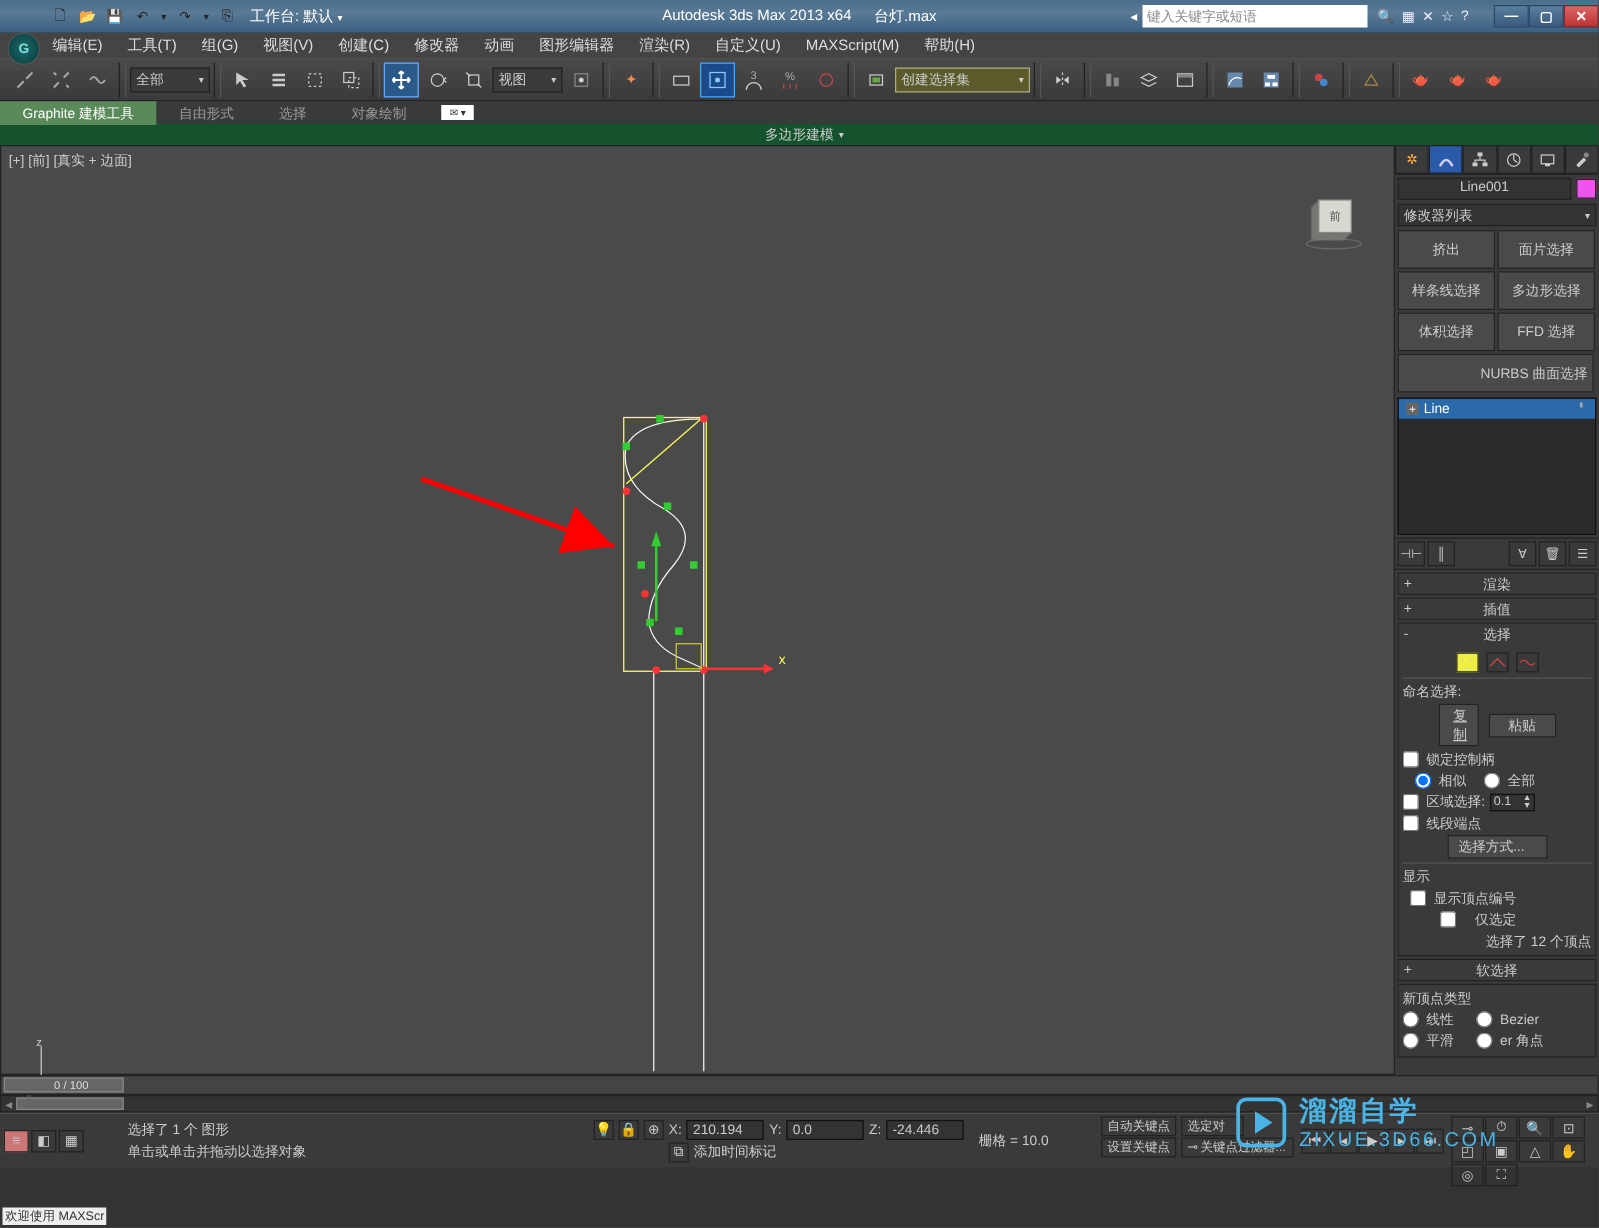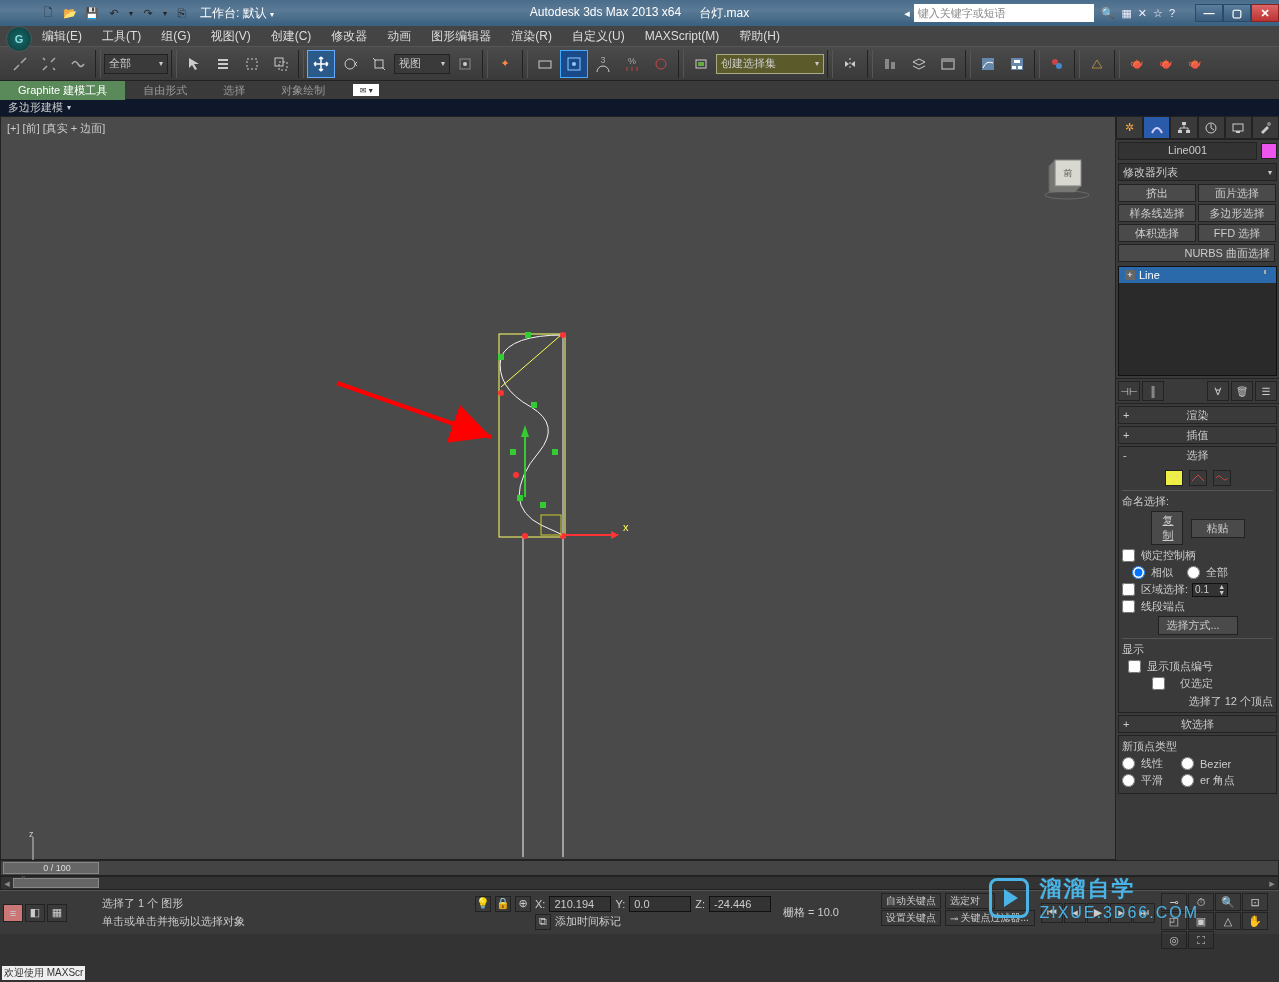--- a/index.html
+++ b/index.html
@@ -32,21 +32,21 @@
 .maintoolbar .sep { width:6px; height:28px; border-left:1px solid #222; border-right:1px solid #555; margin:0 2px;}
 .maintoolbar .dropdown { height: 20px; background:#3a3a3a; border:1px solid #222; color:#ccc; font-size:11px; padding:0 4px; display:flex; align-items:center; justify-content:space-between;}
 .maintoolbar .dropdown.yellow { background:#5a5a2a; border:1px solid #aa8;}
 .maintoolbar .dropdown .arrow{font-size:8px; margin-left:4px;}
 
 
 .ribbon { height: 18px; background: #3a3a3a; display: flex; align-items: center; }
 .ribbon .tab { padding: 2px 18px; font-size: 11px; color: #999; cursor:pointer;}
 .ribbon .tab.active { background: #5a8a5a; color: #fff; }
 .ribbon .expand { margin-left: 10px; background:#fff; width:26px; height:12px; font-size:8px; display:flex; align-items:center; justify-content:center; color:#333;}
-.ribbon2 { height: 17px; background: #0f172a; display:flex; align-items:center; padding-left:8px;}
+.ribbon2 { height: 17px; background: #14532d; display:flex; align-items:center; padding-left:8px;justify-content:center;}
 .ribbon2 span{font-size:11px; color:#ccc;}
 
 
 .content-area { display: flex; height: 744px; }
 .viewport { flex: 1; background: #4a4a4a; position: relative; border:1px solid #222; }
 .viewport .vp-label { position: absolute; top: 4px; left: 6px; font-size: 11px; color: #ccc; }
 .viewport .viewcube { position: absolute; top: 30px; right: 20px; width: 56px; height: 56px; }
 .viewport .axis { position: absolute; bottom: 30px; left: 20px; }
 .viewport svg { position:absolute; top:0; left:0; }
 
@@ -54,21 +54,21 @@
 .cmdpanel { width: 163px; background: #3a3a3a; display:flex; flex-direction:column; }
 .cmdpanel .tabs { height: 24px; display: flex; background:#3a3a3a; border-bottom:1px solid #222; }
 .cmdpanel .tabs .tab { flex:1; display:flex; align-items:center; justify-content:center; border:1px solid #222; cursor:pointer;}
 .cmdpanel .tabs .tab.active { background:#2a5aaa;}
 .cmdpanel .objname { height:18px; background:#333; border:1px solid #222; margin:2px; padding:1px 4px; font-size:11px;}
 .cmd-row { display:flex; align-items:center; position:relative;}
 .mod-dropdown { height:18px; background:#333; border:1px solid #222; margin:1px 2px; display:flex; align-items:center; padding:0 4px; font-size:11px; flex:1;}
 .mod-dropdown .arr{margin-left:auto; font-size:8px;}
 
 .cmdpanel .btn-grid { display:flex; flex-wrap:wrap; padding:1px;}
-.cmdpanel .btn-grid .btn { width: 78px; height: 18px; background:#4a4a4a; border:1px solid #222; margin:1px; font-size:11px; display:flex; align-items:center; justify-content:center; cursor:pointer;}
+.cmdpanel .btn-grid .btn { width: 78px; height: 31px; background:#4a4a4a; border:1px solid #222; margin:1px; font-size:11px; display:flex; align-items:center; justify-content:center; cursor:pointer;}
 .cmdpanel .btn-grid .btn.wide{width:157px;}
 
 .cmdpanel .modstack { height: 110px; background:#2a2a2a; border:1px solid #111; margin:2px; overflow:auto;}
 .cmdpanel .modstack .item { background:#2a6aaa; color:#fff; padding:2px 6px; font-size:11px; display:flex; align-items:center;}
 .cmdpanel .modstack .item .plus{background:#666; width:10px; height:10px; display:inline-flex; align-items:center; justify-content:center; margin-right:4px; font-size:9px;}
 .cmdpanel .modstack .item .led { width:10px; height:10px; margin-left:auto; display:flex; gap:2px;}
 
 .stack-btns{display:flex; padding:2px; gap:2px; align-items:center; border-top:1px solid #222; border-bottom:1px solid #222;}
 .stack-btns .sb{width:22px; height:20px; border:1px solid #222; display:flex; align-items:center; justify-content:center; background:#3a3a3a; cursor:pointer; font-size:10px;}
 

